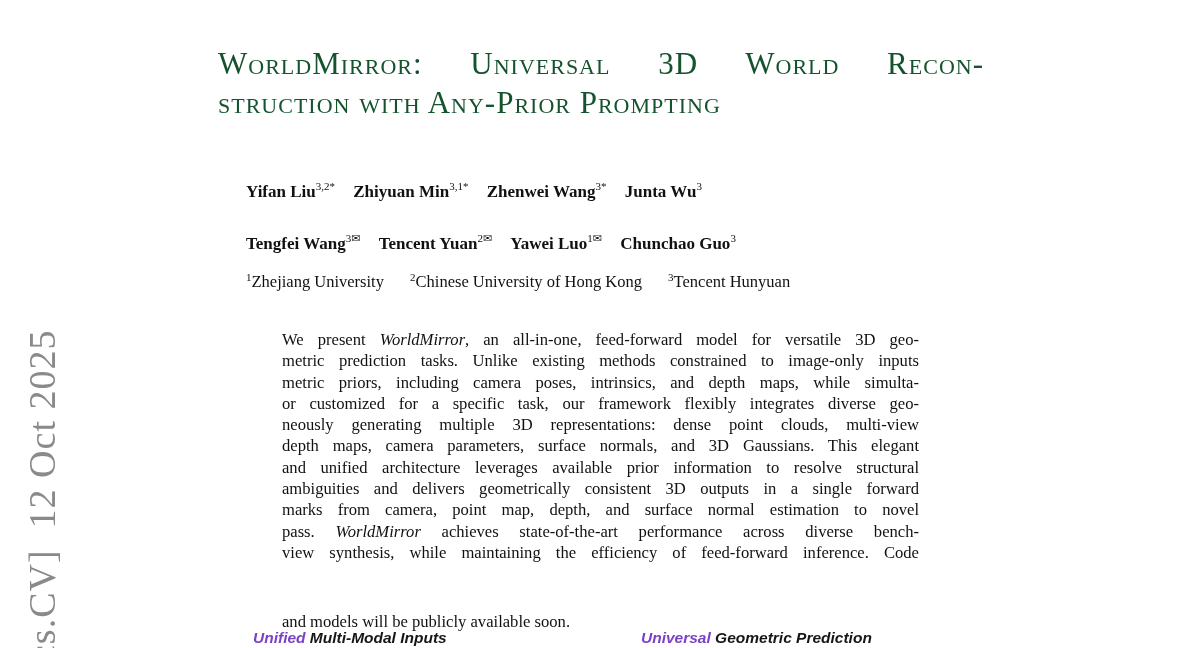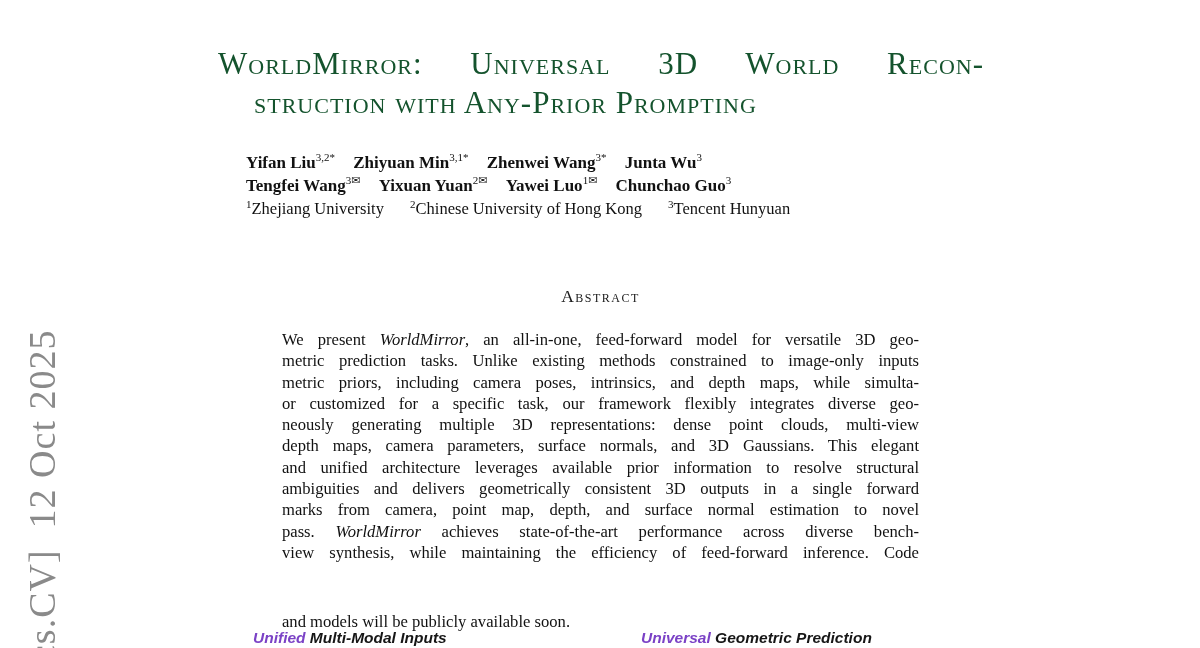--- a/index.html
+++ b/index.html
@@ -31,33 +31,33 @@
   .title-block{
     position:absolute;
     left:218px; top:44px; width:766px;
     font-size:31px;
     line-height:39px;
     font-variant:small-caps;
     letter-spacing:1px;
     color:#14532d;
   }
   .title-line-1{text-align:justify; text-align-last:justify;}
-  .title-line-2{text-align:left;margin-left:36px;}
+  .title-line-2{text-align:left;}
 
   
   .authors-block{
     position:absolute;
     left:246px; top:152px; width:680px;
     font-size:17px;
     line-height:22.5px;
   }
-  .author-row{white-space:nowrap;}
+  .author-row{white-space:nowrap;margin-top:29px;}
   .author{display:inline-block;margin-right:14px;font-weight:bold;}
   .author sup{font-weight:normal;font-size:11px;line-height:0;}
-  .affil-row{white-space:nowrap;font-size:16.5px;margin-top:1px;}
+  .affil-row{white-space:nowrap;font-size:16.5px;margin-top:16px;}
   .affil{display:inline-block;margin-right:22px;font-weight:normal;}
   .affil sup{font-size:11px;line-height:0;}
 
   
   .abstract-heading{
     position:absolute;
     left:282px; top:286px; width:637px;
     text-align:center;
     font-variant:small-caps;
     font-size:17.5px;
@@ -111,38 +111,37 @@
       
         <span class="author"><span>Zhenwei Wang</span><sup>3*</sup></span>
       
         <span class="author"><span>Junta Wu</span><sup>3</sup></span>
       </div>
     <div class="author-row">
       
     
         <span class="author"><span>Tengfei Wang</span><sup>3✉</sup></span>
       
-        <span class="author"><span>Yixuan Yuan</span><sup>2✉</sup></span>
+        <span class="author"><span>Tencent Yuan</span><sup>2✉</sup></span>
       
         <span class="author"><span>Yawei Luo</span><sup>1✉</sup></span>
       
         <span class="author"><span>Chunchao Guo</span><sup>3</sup></span>
       </div>
     <div class="affil-row">
       
     
         <span class="affil"><sup>1</sup><span>Zhejiang University</span></span>
       
         <span class="affil"><sup>2</sup><span>Chinese University of Hong Kong</span></span>
       
         <span class="affil"><sup>3</sup><span>Tencent Hunyuan</span></span>
       </div>
   </div>
 
-  <div class="abstract-heading">Abstract</div>
 
   <div class="abstract-body">
 
       <div class="abs-line"><span>We present </span><i>WorldMirror</i><span>, an all-in-one, feed-forward model for versatile 3D geo-</span></div>
 
       <div class="abs-line"><span>metric prediction tasks. Unlike existing methods constrained to image-only inputs</span><i></i><span></span></div>
 
       <div class="abs-line"><span>metric priors, including camera poses, intrinsics, and depth maps, while simulta-</span><i></i><span></span></div>
 
       <div class="abs-line"><span>or customized for a specific task, our framework flexibly integrates diverse geo-</span><i></i><span></span></div>

